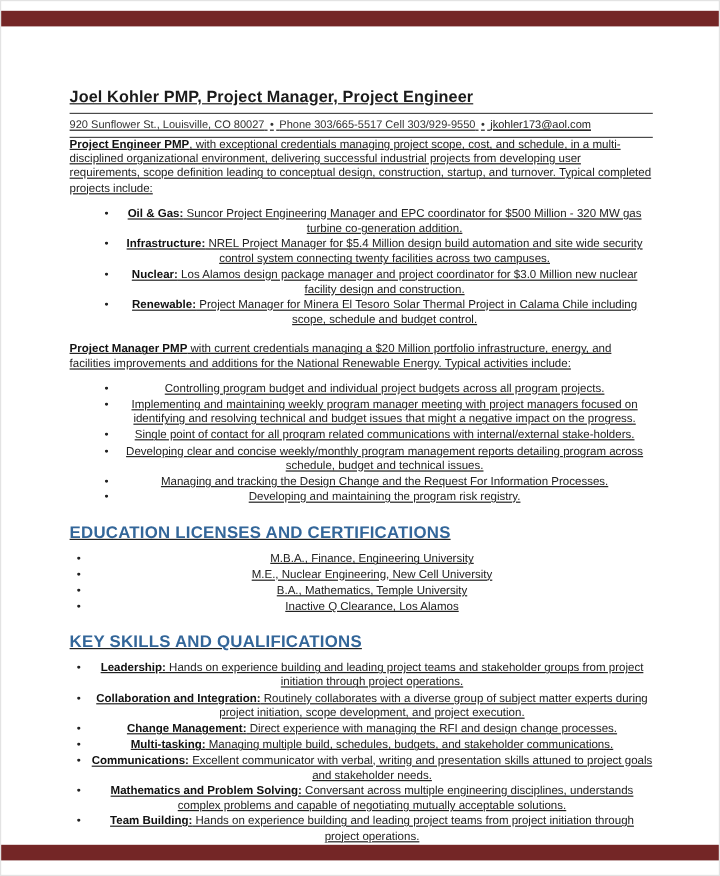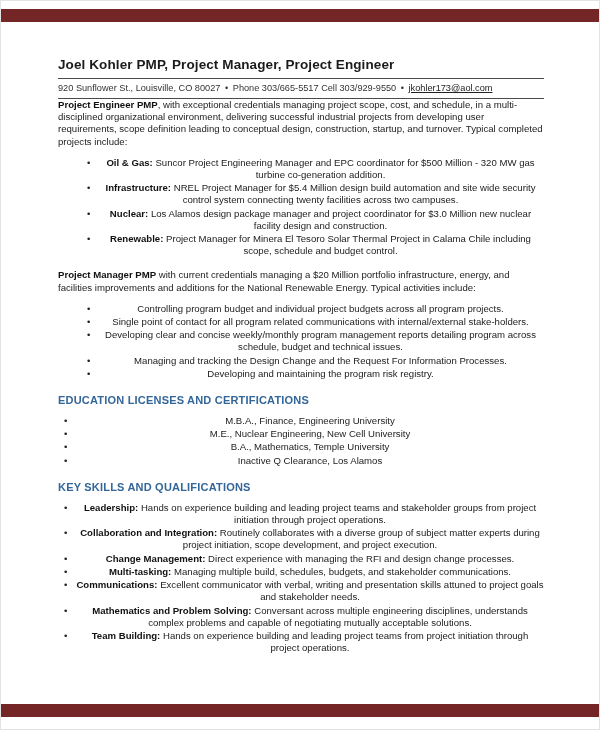--- a/index.html
+++ b/index.html
@@ -7,36 +7,36 @@
   html,body { width:600px; }
   body {
     width:600px; height:730px; background:#ffffff;
     font-family:"Liberation Sans", sans-serif;
     color:#222; position:relative; overflow:hidden;
   }
   .page { position:absolute; inset:0; background:#fff; border:1px solid #e3e3e3; }
   .accent-bar { position:absolute; left:0; right:0; height:13px; background:var(--accent); }
   .accent-top { top:8px; }
   .accent-bottom { bottom:12px; }
-  .content { position:absolute; top:56px; left:57px; right:55px; }
+  .content { position:absolute; top:72px; left:57px; right:55px;text-decoration:underline; }
   h1 { font-size:13.5px; font-weight:bold; color:#1b1b1b; letter-spacing:0.1px; margin-bottom:6px; }
   .rule { border-top:1px solid #4a4a4a; height:0; }
   .contact { font-size:9.2px; color:#333; padding:4px 0 5px 0; }
   .contact .sep { padding:0 2px; }
   .contact a { color:#222; text-decoration:underline; }
   p.body { font-size:9.6px; line-height:12.2px; color:#222; }
   .para-1 { }
   .para-2 { margin-top:12px; }
   strong { font-weight:bold; color:#111; }
   ul { list-style:none; font-size:9.6px; line-height:12.2px; margin-top:9px; }
   ul.indent-lg { margin-left:28px; margin-right:2px; }
   ul.indent-sm { margin-left:5px; }
   li { position:relative; padding-left:13px; margin-bottom:1px;text-align:center; }
   li::before { content:"\2022"; position:absolute; left:1px; top:0; }
-  h2.section { font-size:11px; font-weight:bold; color:var(--heading); margin-top:14px; margin-bottom:2px; letter-spacing:0.2px; }
+  h2.section { font-size:14px; font-weight:bold; color:var(--heading); margin-top:14px; margin-bottom:2px; letter-spacing:0.2px; }
 </style>
 </head>
 <body>
 
 <div class="page">
   <div class="accent-bar accent-top"></div>
 
   <div class="content">
 
     <header>
@@ -58,20 +58,21 @@
       <li><strong>Oil &amp; Gas:</strong><span>  Suncor Project Engineering Manager and EPC coordinator for $500 Million - 320 MW gas turbine co-generation addition.</span></li>
       <li><strong>Infrastructure:</strong><span>  NREL Project Manager for $5.4 Million design build automation and site wide security control system connecting twenty facilities across two campuses.</span></li>
       <li><strong>Nuclear:</strong><span>  Los Alamos design package manager and project coordinator for $3.0 Million new nuclear facility design and construction.</span></li>
       <li><strong>Renewable:</strong><span>  Project Manager for Minera El Tesoro Solar Thermal Project in Calama Chile including scope, schedule and budget control.</span></li>
     </ul>
 
     <p class="body para-2"><strong>Project Manager PMP</strong><span> with current credentials managing a $20 Million portfolio infrastructure, energy, and facilities improvements and additions for the National Renewable Energy. Typical activities include:</span></p>
 
     <ul class="indent-lg">
       <li><span>Controlling program budget and individual project budgets across all program projects.</span></li>
+      <li><span>Implementing and maintaining weekly program manager meeting with project managers focused on identifying and resolving technical and budget issues that might a negative impact on the progress.</span></li>
       <li><span>Single point of contact for all program related communications with internal/external stake-holders.</span></li>
       <li><span>Developing clear and concise weekly/monthly program management reports detailing program across schedule, budget and technical issues.</span></li>
       <li><span>Managing and tracking the Design Change and the Request For Information Processes.</span></li>
       <li><span>Developing and maintaining the program risk registry.</span></li>
     </ul>
 
     <h2 class="section">EDUCATION LICENSES AND CERTIFICATIONS</h2>
     <ul class="indent-sm">
       <li><span>M.B.A., Finance, Engineering University</span></li>
       <li><span>M.E., Nuclear Engineering, New Cell University</span></li>

